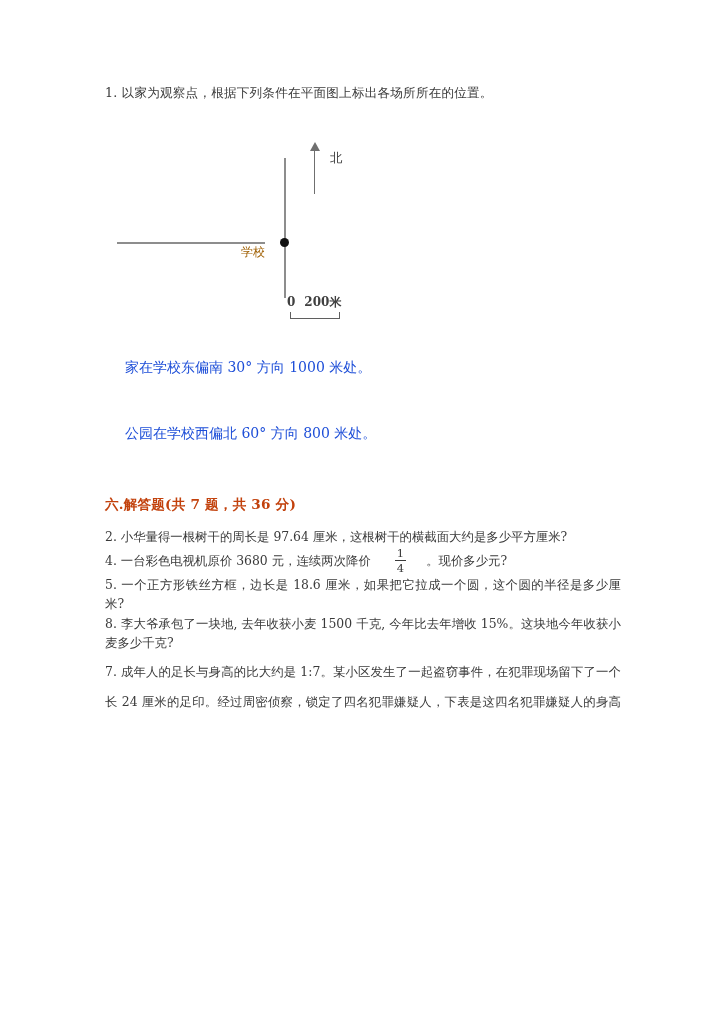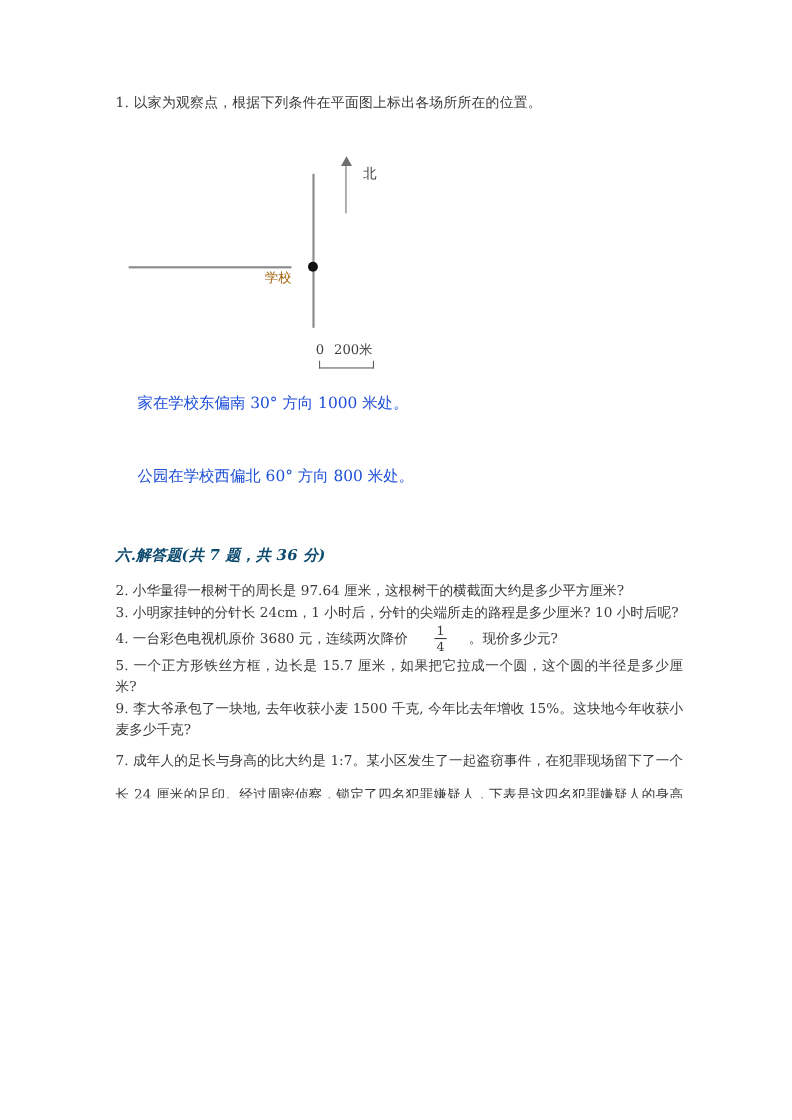--- a/index.html
+++ b/index.html
@@ -102,23 +102,24 @@
     left: 24px;
     top: 8px;
     font-size: 12.4px;
     color: #3a3a3a;
   }
 
   
   .scalebar {
     position: absolute;
     left: 187px;
-    top: 180px;
+    top: 164px;
     width: 100px;
     height: 34px;
+    font-weight: bold;
   }
   .scale-text {
     position: absolute;
     left: 0px;
     top: 0px;
     font-size: 12px;
     color: #3f3f3f;
     white-space: nowrap;
   }
   .scale-zero { letter-spacing: 0px; }
@@ -153,23 +154,22 @@
   .subq-1 { top: 357px; }
   .subq-2 { top: 423px; }
 
   
   .section-heading {
     position: absolute;
     left: 105px;
     top: 496px;
     font-size: 13.6px;
     font-weight: bold;
-    color: #0c4a6e;
+    color: #c2410c;
     letter-spacing: 0.2px;
-    font-style: italic;
   }
 
   
   .problems {
     position: absolute;
     left: 105px;
     top: 528px;
     width: 516px;
   }
   .problem {
@@ -237,26 +237,25 @@
   <div class="subq subq-1">家在学校东偏南 30°  方向 1000 米处。</div>
   <div class="subq subq-2">公园在学校西偏北 60°  方向 800 米处。</div>
 
   <div class="section-heading">六.解答题(共 7 题，共 36 分)</div>
 
   <div class="problems">
 
 
     <div class="problem">2. 小华量得一根树干的周长是 97.64 厘米，这根树干的横截面大约是多少平方厘米?</div>
 
-    <div class="problem">3. 小明家挂钟的分针长 24cm，1 小时后，分针的尖端所走的路程是多少厘米? 10 小时后呢?</div>
 
     <div class="problem">
       <span>4. 一台彩色电视机原价 3680 元，连续两次降价</span><span class="frac"><span class="num">1</span><span class="bar"></span><span class="den">4</span></span><span>。现价多少元?</span>
     </div>
 
-    <div class="problem">5. 一个正方形铁丝方框，边长是 15.7 厘米，如果把它拉成一个圆，这个圆的半径是多少厘米?</div>
-
-    <div class="problem">9. 李大爷承包了一块地, 去年收获小麦 1500 千克, 今年比去年增收 15%。这块地今年收获小麦多少千克?</div>
+    <div class="problem">5. 一个正方形铁丝方框，边长是 18.6 厘米，如果把它拉成一个圆，这个圆的半径是多少厘米?</div>
+
+    <div class="problem">8. 李大爷承包了一块地, 去年收获小麦 1500 千克, 今年比去年增收 15%。这块地今年收获小麦多少千克?</div>
 
     <div class="problem wide">7. 成年人的足长与身高的比大约是 1:7。某小区发生了一起盗窃事件，在犯罪现场留下了一个长 24 厘米的足印。经过周密侦察，锁定了四名犯罪嫌疑人，下表是这四名犯罪嫌疑人的身高记录。</div>
   </div>
 
 </div>
 
 </body></html>

